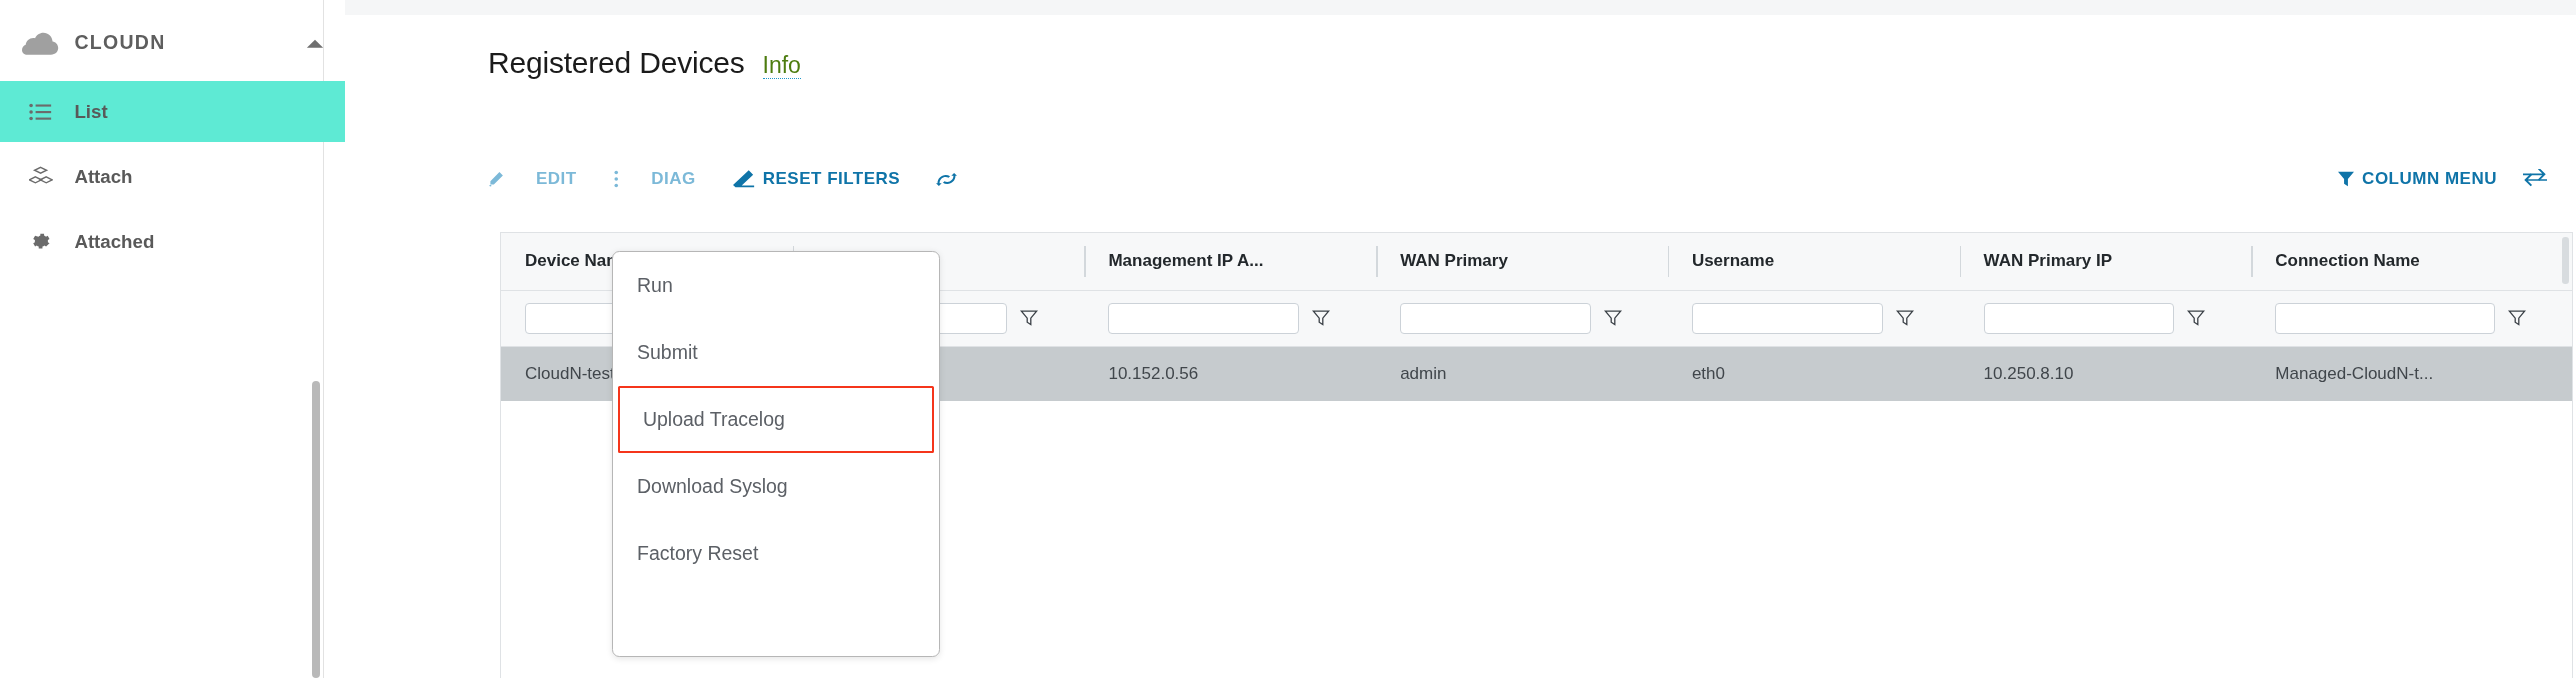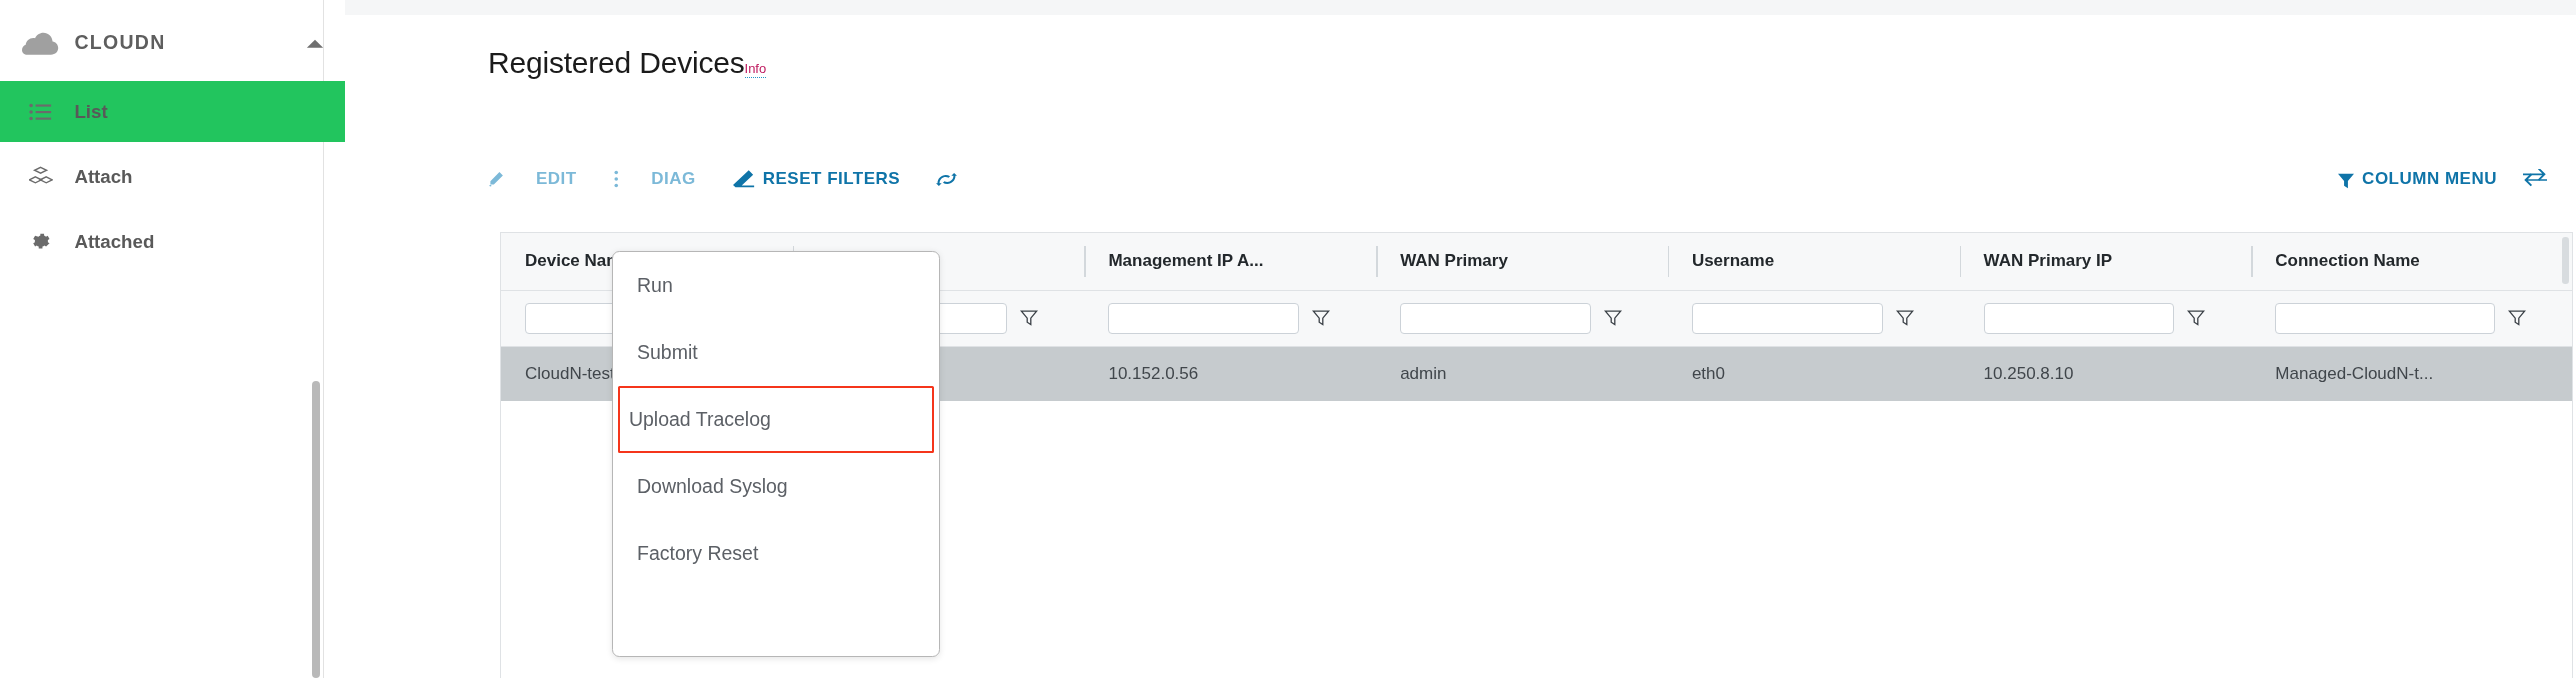--- a/index.html
+++ b/index.html
@@ -38,21 +38,21 @@
     font-size:19.5px;font-weight:bold;letter-spacing:1.3px;color:#5e5e5e;
   }
   .brand-caret{
     position:absolute;right:21px;top:21px;
   }
   .nav-item{
     position:absolute;left:0;width:345px;height:61px;
     display:flex;align-items:center;cursor:pointer;
     box-sizing:border-box;
   }
-  .nav-item.active{background:#22c55e;}
+  .nav-item.active{background:#5eead4;}
   .nav-icon{
     width:45px;margin-left:18px;display:flex;align-items:center;justify-content:center;
     color:#6b6b6b;
   }
   .nav-label{
     margin-left:11.4px;font-size:18.7px;font-weight:bold;color:#595959;
   }
   .sb-scroll-track{
     position:absolute;right:0.8px;top:0;width:11.4px;height:678px;background:transparent;
   }
@@ -66,42 +66,42 @@
     position:absolute;left:346px;top:14.6px;width:2230px;height:663px;
     background:#ffffff;
   }
   .page-title-row{
     position:absolute;left:142px;top:31px;display:flex;align-items:baseline;
   }
   .page-title{
     font-size:30px;color:#1b1b1b;font-weight:normal;letter-spacing:-0.2px;
   }
   .info-link{
-    font-size:13px;color:#be185d;
+    margin-left:18px;font-size:23px;color:#4d7c0f;
     border-bottom:1.6px dotted #2196c9;cursor:pointer;line-height:1.15;
   }
 
   
   .toolbar{
     position:absolute;left:142px;top:154px;display:flex;align-items:center;
   }
   .tb-btn{
     display:flex;align-items:center;cursor:pointer;margin-right:36px;
     font-size:17px;font-weight:bold;letter-spacing:0.5px;
   }
   .tb-btn.disabled{color:#7cb9d8;gap:24px;}
   .tb-btn.enabled{color:#0f74a8;}
   .tb-ico{display:flex;align-items:center;margin-right:8px;}
   .tb-icon-only{cursor:pointer;color:#0f74a8;display:flex;align-items:center;margin-right:36px;}
 
   .toolbar-right{
     position:absolute;right:29px;top:154px;display:flex;align-items:center;
   }
   .colmenu{
-    display:flex;align-items:flex-end;color:#0f74a8;font-size:17px;font-weight:bold;
+    display:flex;align-items:center;color:#0f74a8;font-size:17px;font-weight:bold;
     letter-spacing:0.5px;cursor:pointer;
   }
   .colmenu .tb-ico{margin-right:8px;}
   .swap-ico{margin-left:26px;color:#0f74a8;display:flex;align-items:center;cursor:pointer;}
 
   
   .grid{
     position:absolute;left:154px;top:217px;width:2073px;height:446px;
     border:0.8px solid #dfe2e5;border-bottom:none;box-sizing:border-box;
     background:#ffffff;overflow:hidden;
@@ -157,21 +157,21 @@
     overflow:hidden;
     z-index:40;
   }
   .dd-item{
     height:67px;display:flex;align-items:center;padding-left:24px;
     font-size:19.5px;color:#5c6066;cursor:pointer;box-sizing:border-box;
   }
   .dd-item.highlight{
     border:2.4px solid #f5351b;
     margin:0 4.9px;border-radius:1.6px;
-    padding-left:9px;
+    padding-left:23px;
   }
 </style>
 </head>
 <body>
 
 <div class="topstrip">
   <div class="topstrip-left"></div>
 </div>
 
 <div class="sidebar">

